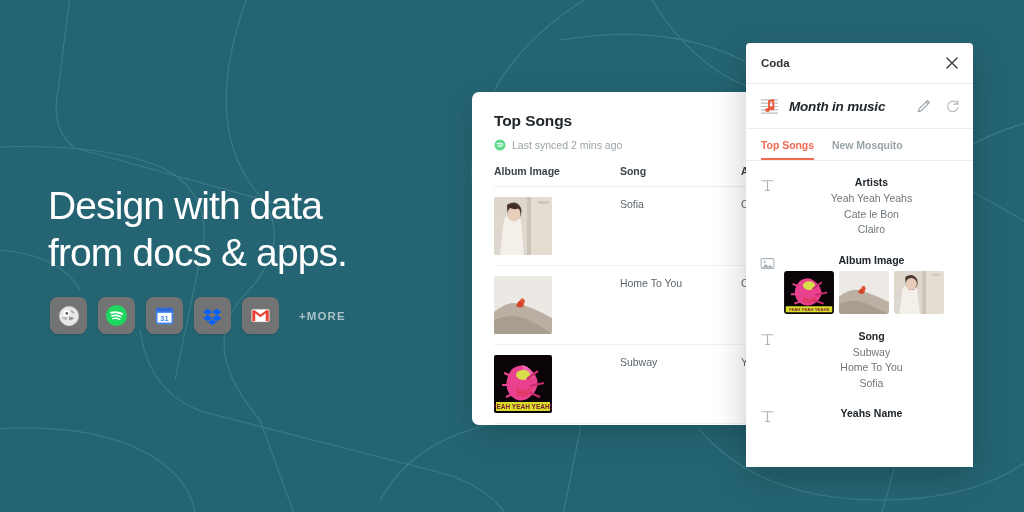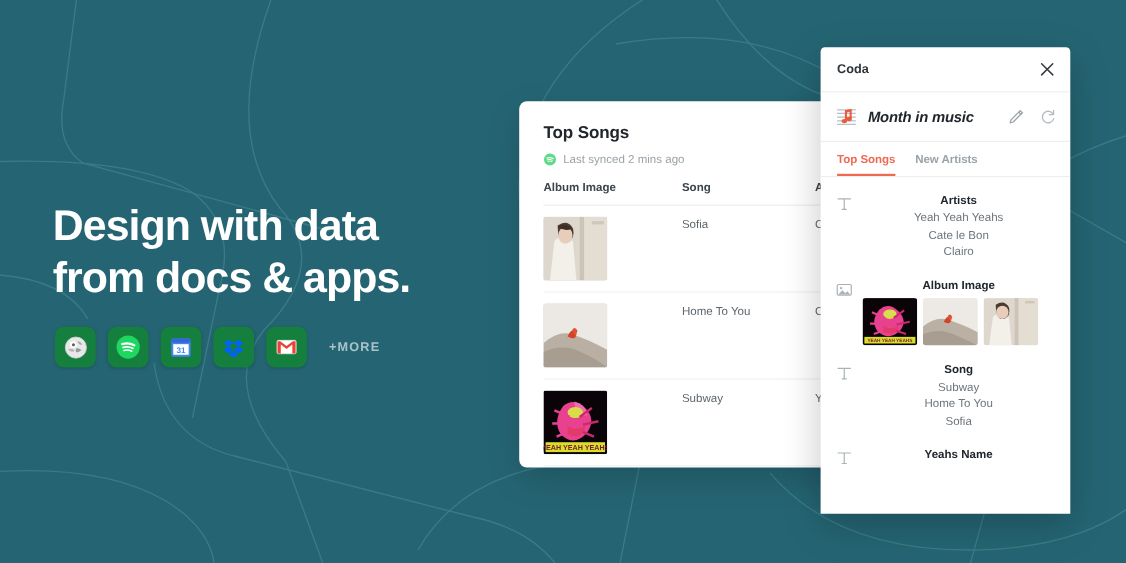--- a/index.html
+++ b/index.html
@@ -13,29 +13,29 @@
 
   
   .bg-pattern { position:absolute; inset:0; width:1024px; height:512px; }
 
   
   .hero { position:absolute; left:48px; top:182px; width:420px; }
   .hero-title {
     color:#ffffff;
     font-size:39px;
     line-height:47px;
-    font-weight:bold;
+    font-weight:normal;
     letter-spacing:-0.9px;
   }
   .hero-title .l2 { display:block; }
 
   
   .apps { position:absolute; left:50px; top:297px; display:flex; align-items:center; gap:11px; }
   .app-tile {
-    width:37px; height:37px; border-radius:8px; background:#15803d;
+    width:37px; height:37px; border-radius:8px; background:#737373;
     display:flex; align-items:center; justify-content:center;
     box-shadow:0 1px 3px rgba(0,0,0,0.14);
     flex:0 0 auto;
   }
   .more-label {
     color:#a9c3c9; font-size:11.5px; font-weight:bold; letter-spacing:1.1px;
     margin-left:9px;
   }
 
   
@@ -310,21 +310,21 @@
         <path d="M10.8 3.1 L12.2 1.7 L14.3 3.8 L12.9 5.2" fill="none" stroke="#9aa3a8" stroke-width="1.25"></path>
       </svg>
       <svg class="doc-action" viewBox="0 0 16 16">
         <path d="M13.3 5.2 A5.6 5.6 0 1 0 13.8 9.4" fill="none" stroke="#b3bbc0" stroke-width="1.3" stroke-linecap="round"></path>
         <path d="M13.6 1.4 L13.6 5.5 L9.5 5.5" fill="none" stroke="#b3bbc0" stroke-width="1.3" stroke-linecap="round" stroke-linejoin="round"></path>
       </svg>
     </div>
 
     <div class="panel-tabs">
       <span class="tab active">Top Songs</span>
-      <span class="tab">New Artists</span>
+      <span class="tab">New Mosquito</span>
     </div>
 
     <div class="panel-body">
 
       <div class="field">
         <svg class="field-icon" viewBox="0 0 16 16">
           <path d="M2 3 H14 M8 3 V13.2 M6 13.2 H10" stroke="#aab2b7" stroke-width="1.15" fill="none" stroke-linecap="round"></path>
         </svg>
         <div class="field-main">
           <div class="field-label">Artists</div>

